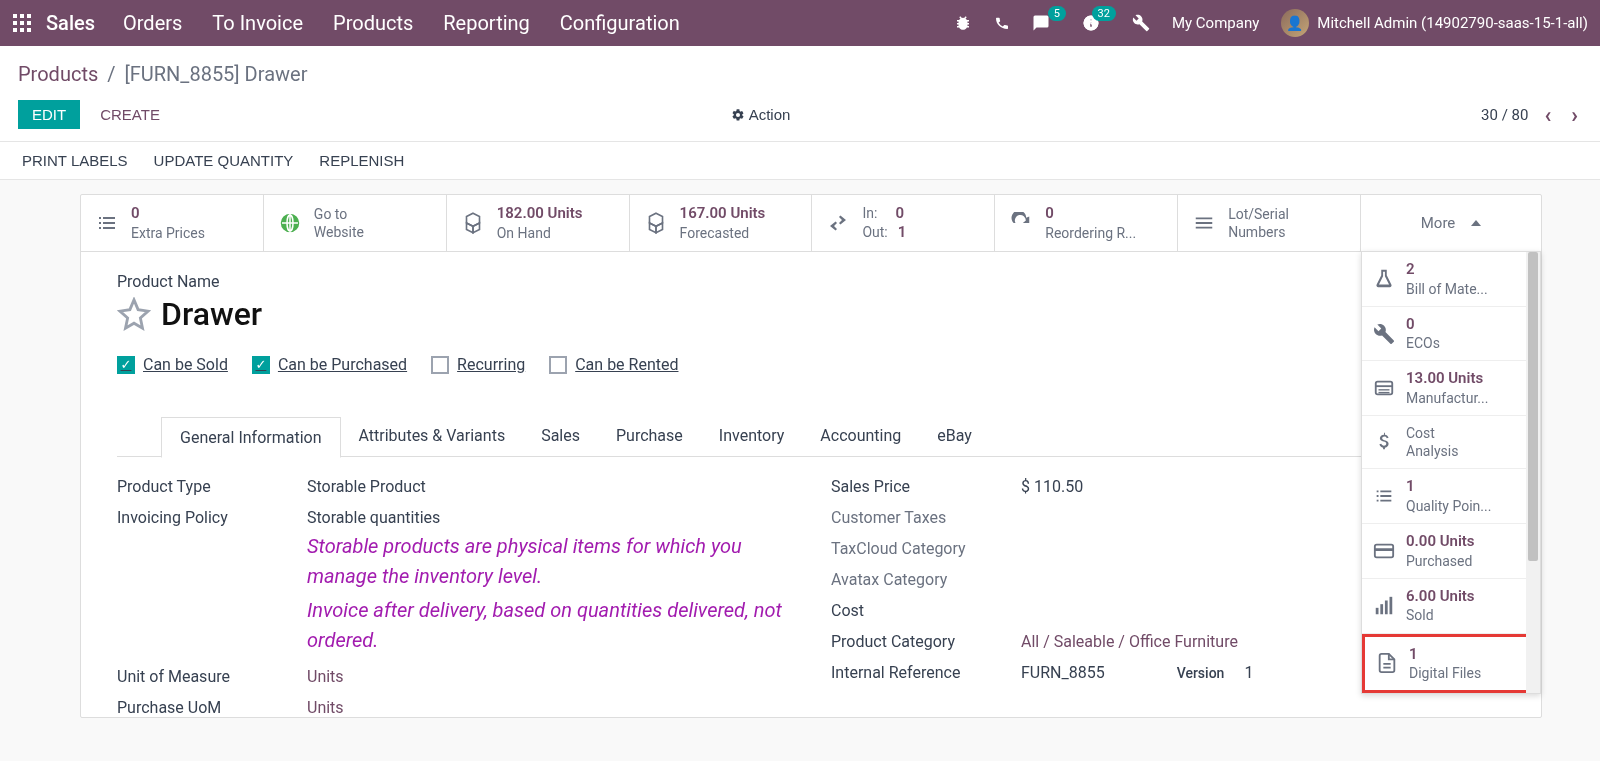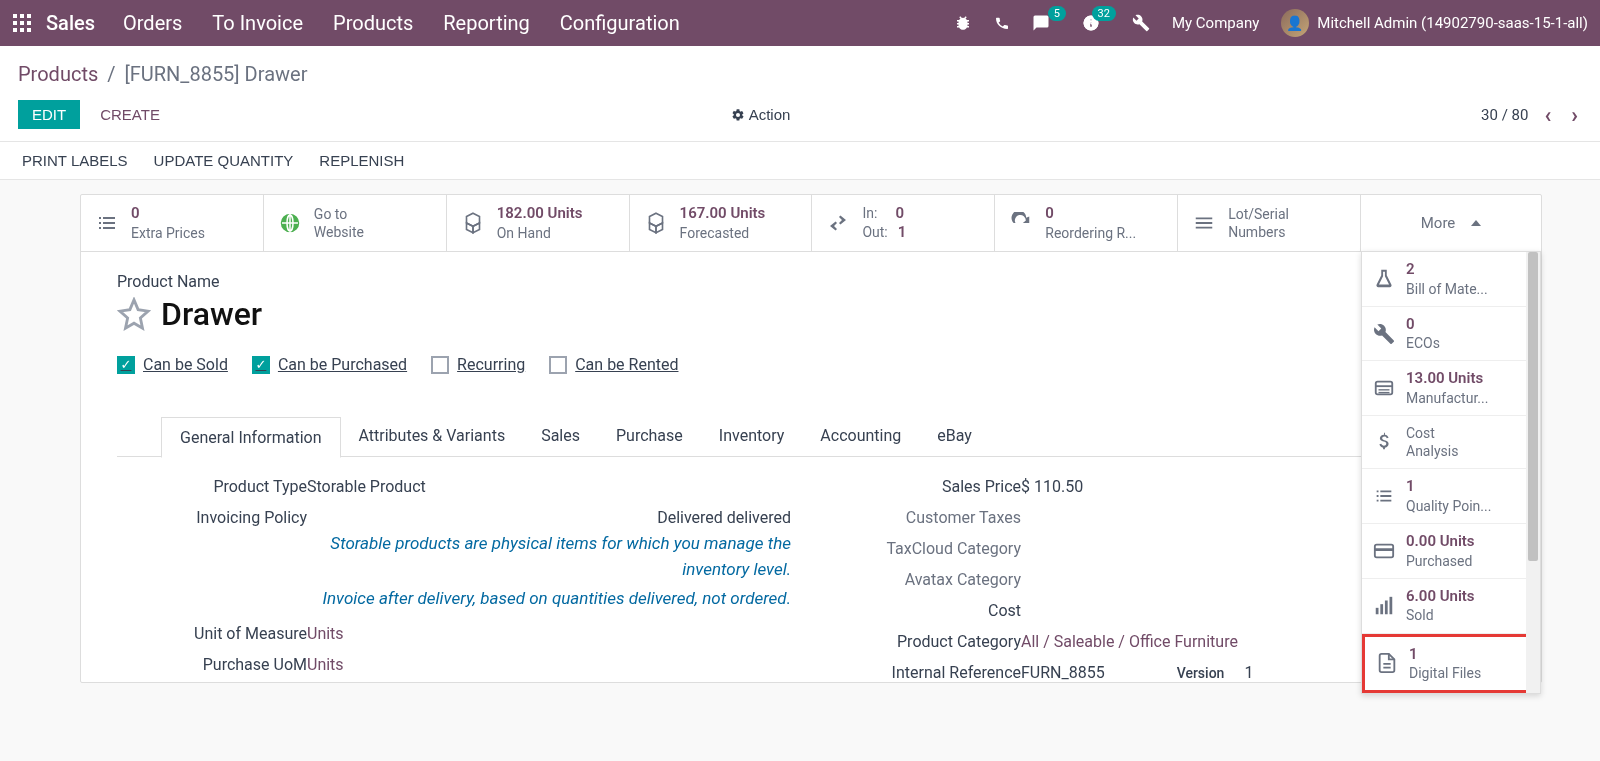--- a/index.html
+++ b/index.html
@@ -159,28 +159,28 @@
     padding:10px 18px; color:#374151; font-size:16px;
     cursor:pointer; position:relative;
   }
   .tab.active {
     border:1px solid #ddd; border-bottom:1px solid #fff;
     margin-bottom:-1px; background:#fff; position: relative; top: 1px;
   }
 
   
   .formgrid {
-    display:flex; padding: 20px 36px 0 36px; gap:40px;text-align:right;
+    display:flex; padding: 20px 36px 0 36px; gap:40px;
   }
   .formcol { flex:1; display:flex; flex-direction:column; gap:12px;}
   .formrow { display:flex;}
   .formrow .label { width: 190px; color:#374151; font-size:16px; flex-shrink:0;}
   .formrow .value { color:#374151; font-size:16px;}
   .formrow .value.link { color:#714B67;}
-  .formrow .help { color:#0369a1; font-style:italic; font-size:17px; margin-top:4px; line-height:1.5;}
+  .formrow .help { color:#a21caf; font-style:italic; font-size:20px; margin-top:4px; line-height:1.5;}
   .formrow.muted .label { color:#6b7280;}
   .compute-link { color:#00529B; font-weight:500; cursor:pointer;}
 
   .version-text { margin-left: 72px; font-weight:500; }
 
   
   .more-dropdown {
     position:absolute;
     top: 56px;
     right: 0;
@@ -552,21 +552,21 @@
 
     <div class="formgrid">
       <div class="formcol">
         <div class="formrow">
           <div class="label">Product Type</div>
           <div class="value">Storable Product</div>
         </div>
         <div class="formrow">
           <div class="label">Invoicing Policy</div>
           <div style="flex:1;">
-            <div class="value">Delivered delivered</div>
+            <div class="value">Storable quantities</div>
             <div class="help">Storable products are physical items for which you manage the inventory level.</div>
             <div class="help">Invoice after delivery, based on quantities delivered, not ordered.</div>
           </div>
         </div>
         <div class="formrow">
           <div class="label">Unit of Measure</div>
           <div class="value link">Units</div>
         </div>
         <div class="formrow">
           <div class="label">Purchase UoM</div>

